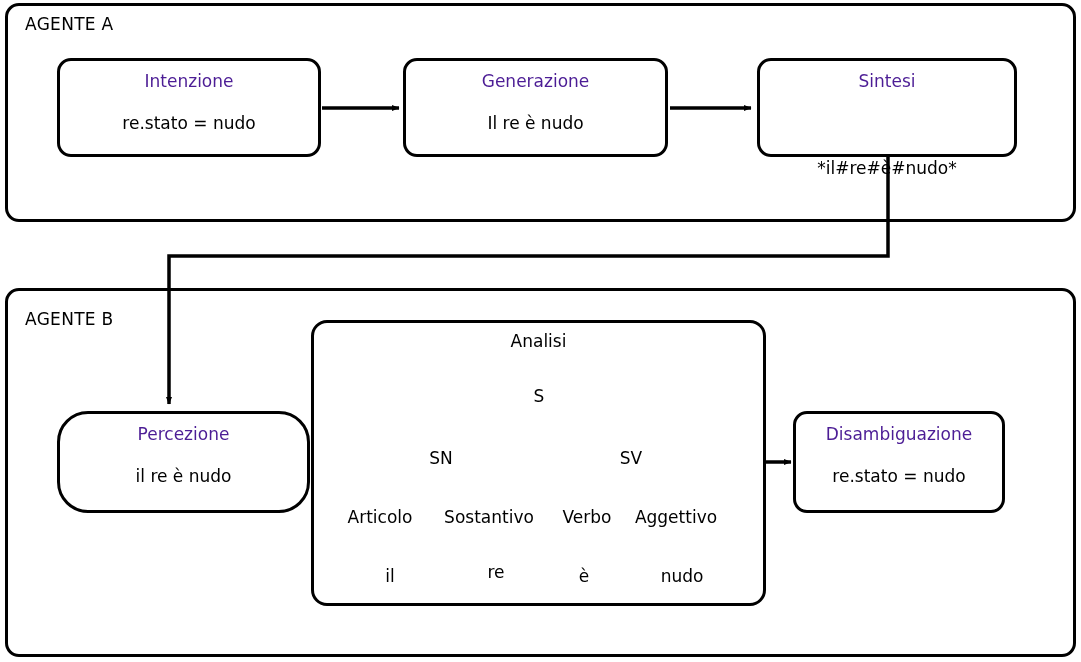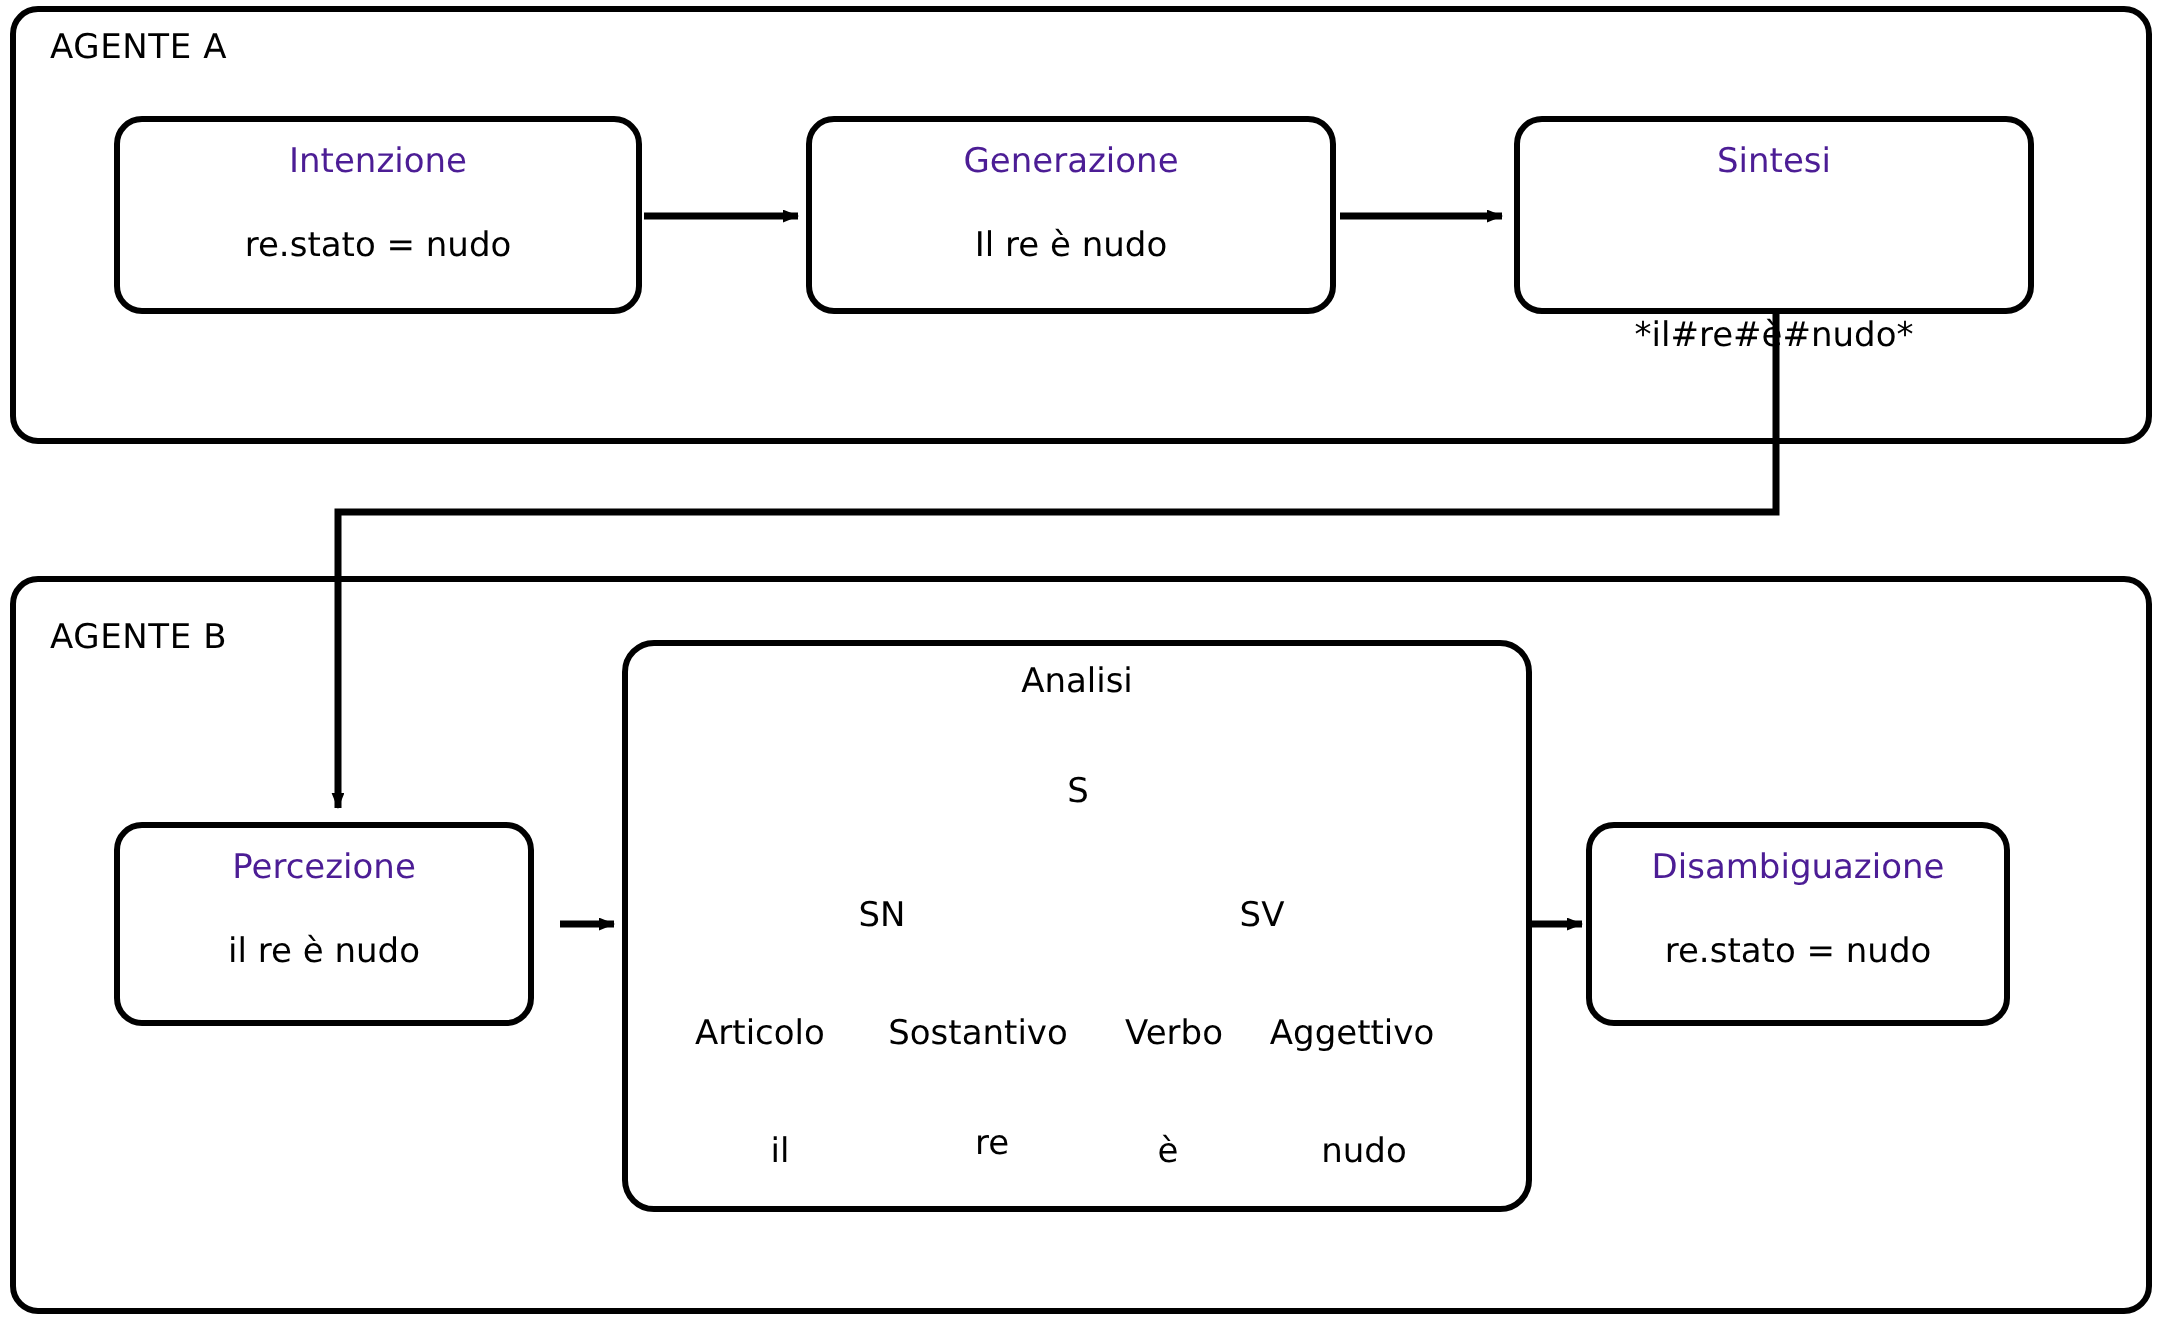--- a/index.html
+++ b/index.html
@@ -135,21 +135,21 @@
   </div>
 
   <div class="node-box" style="left:757px; top:58px; width:260px; height:99px;gap:45px;">
     <div class="node-title">Sintesi</div>
     <div class="node-sub">*il#re#è#nudo*</div>
   </div>
 
   <div class="agent-container" style="left:5px; top:288px; width:1071px; height:369px;"></div>
   <div class="agent-label" style="left:25px; top:309px;">AGENTE B</div>
 
-  <div class="node-box" style="left:57px; top:411px; width:210px; height:102px;">
+  <div class="node-box" style="left:57px; top:411px; width:253px; height:102px;border-radius:31px;">
     <div class="node-title">Percezione</div>
     <div class="node-sub">il re è nudo</div>
   </div>
 
   <div class="node-box" style="left:793px; top:411px; width:212px; height:102px;">
     <div class="node-title">Disambiguazione</div>
     <div class="node-sub">re.stato = nudo</div>
   </div>
 
   <div class="analysis-box" style="left:311px; top:320px; width:455px; height:286px;">

